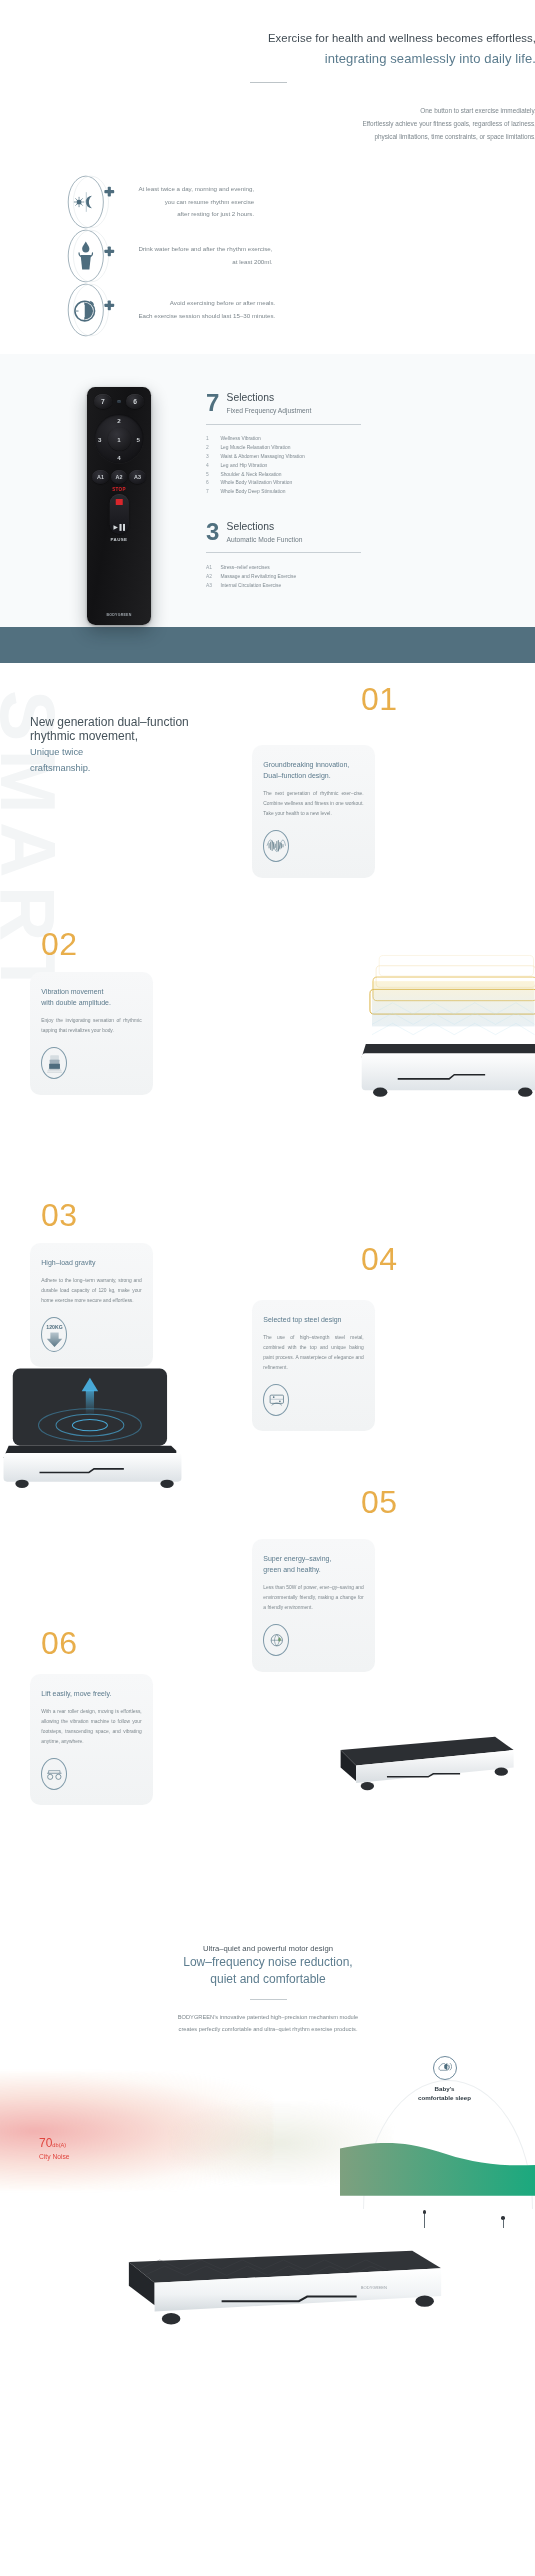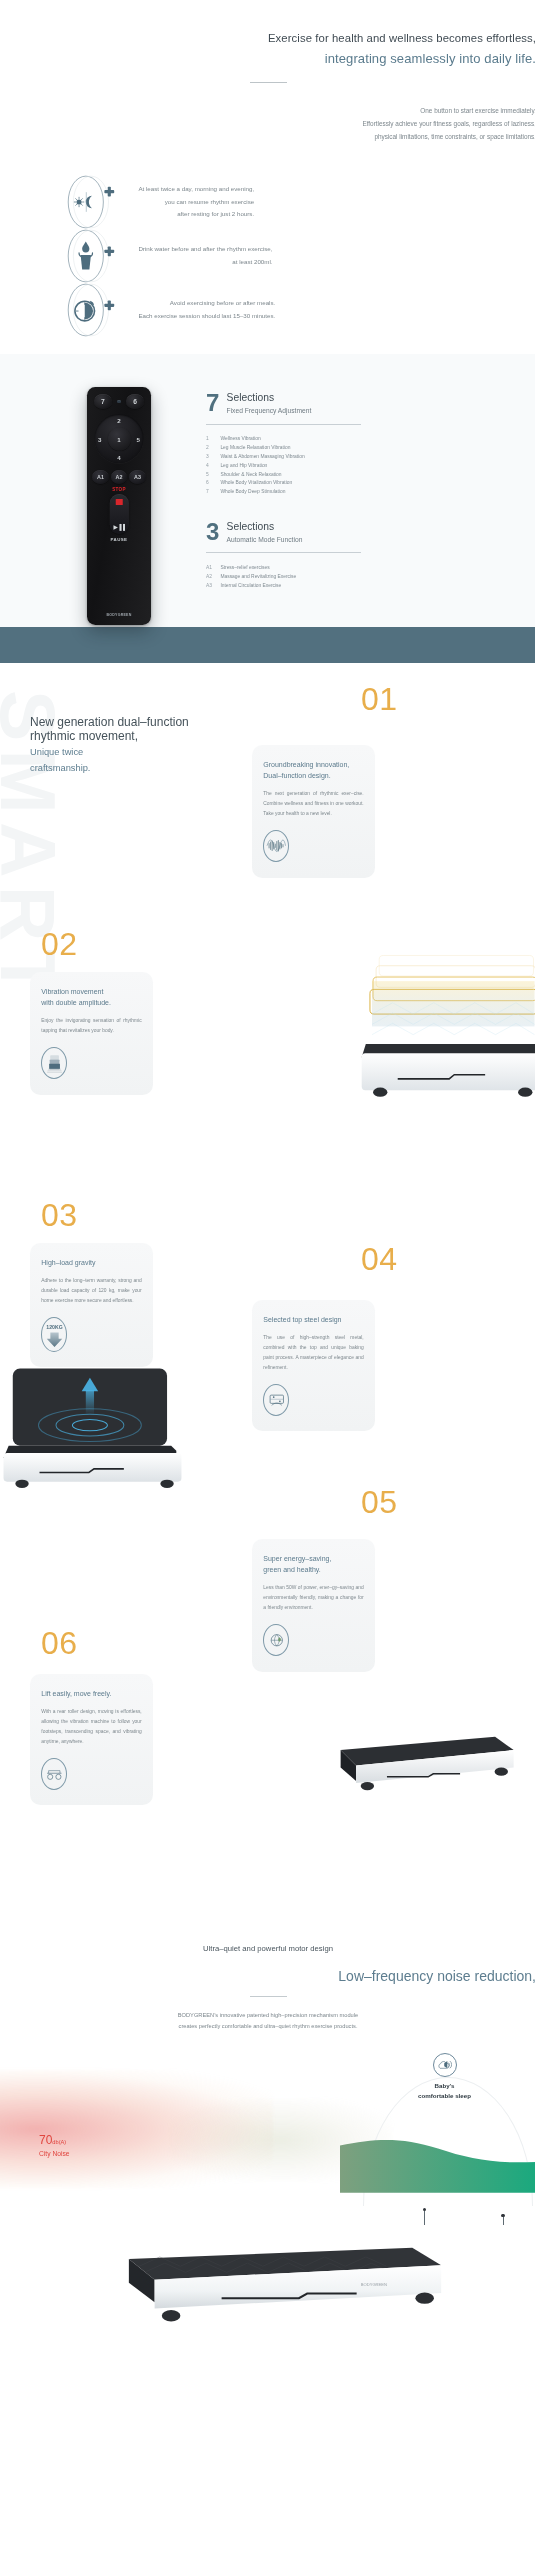--- a/index.html
+++ b/index.html
@@ -137,21 +137,21 @@
   }
 
   
   .dev {
     position:absolute; z-index:1;
   }
 
   
   .sec-noise { position:relative; padding:29px 0 0; background:#fff; overflow:hidden; }
   .n-h1 { text-align:center; font-size:7.7px; color:#48545c; }
-  .n-h2 { text-align:right; font-size:14px; color:#5d7d8f; line-height:16.5px; margin-top:15px; }
+  .n-h2 { text-align:center; font-size:12px; color:#5d7d8f; line-height:16.5px; margin-top:1px; }
   .n-rule { width:37px; height:0.5px; background:#c4cbcf; margin:11.3px auto 0; }
   .n-p { text-align:center; font-size:5.7px; color:#7d878d; line-height:11.3px; margin-top:13.4px; }
 
   .chart { position:relative; height:170px; margin-top:17.5px; }
   .blob-red {
     position:absolute; left:-57px; top:19.6px; width:330px; height:118px;
     background:radial-gradient(ellipse at 28% 50%,rgba(224,70,66,.42) 0%,rgba(230,120,90,.22) 42%,rgba(235,180,140,.07) 68%,rgba(255,255,255,0) 84%);
     filter:blur(1.5px);
   }
   .blob-mid {
@@ -596,20 +596,21 @@
         <ellipse cx="352" cy="112" rx="13" ry="8" fill="#2b2e32"></ellipse>
       </svg>
     </div>
 
   </section>
 
   <section class="sec-noise">
     <div class="n-h1">Ultra–quiet and powerful motor design</div>
     <div class="n-h2">
       <div>Low–frequency noise reduction,</div>
+      <div>quiet and comfortable</div>
     </div>
     <div class="n-rule"></div>
     <div class="n-p">
       <div>BODYGREEN’s innovative patented high–precision mechanism module</div>
       <div>creates perfectly comfortable and ultra–quiet rhythm exercise products.</div>
     </div>
 
     <div class="chart">
       <div class="blob-red"></div>
       <div class="blob-mid"></div>

